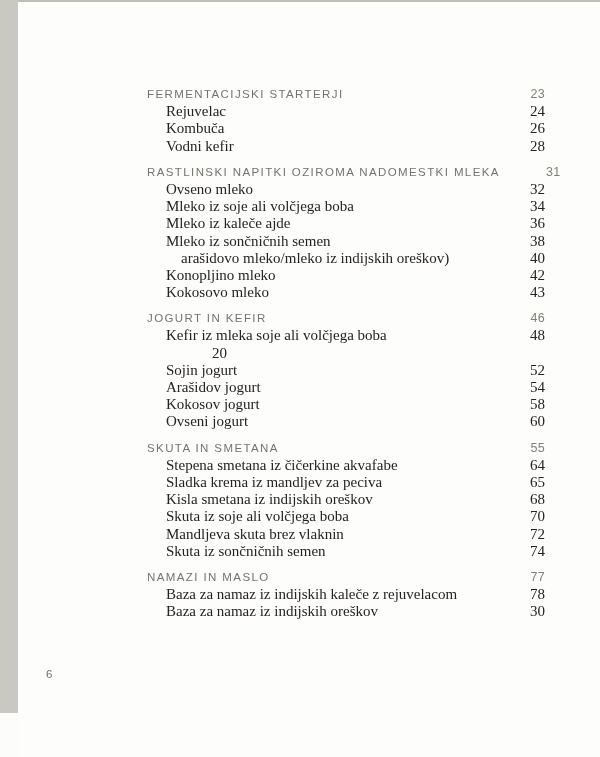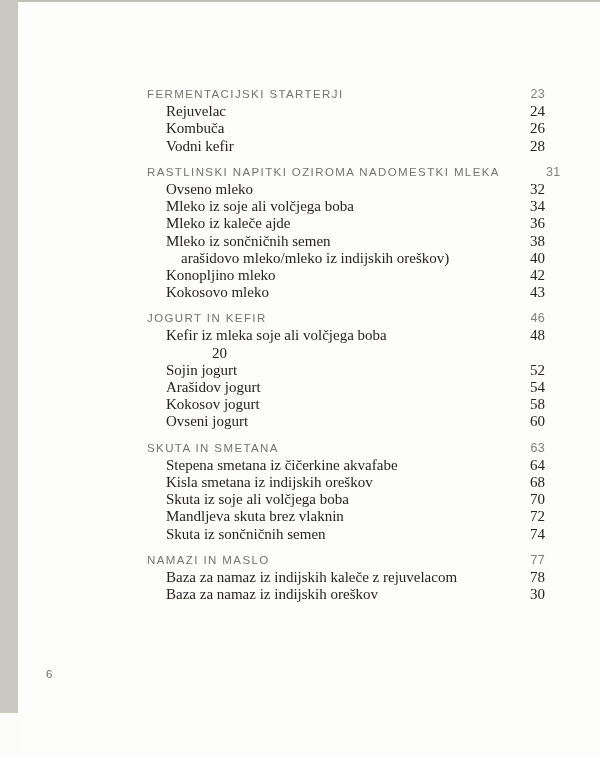--- a/index.html
+++ b/index.html
@@ -169,25 +169,29 @@
       <div class="row entry">
         <span class="lbl">Kokosov jogurt</span>
         <span class="pg">58</span>
       </div>
       <div class="row entry">
         <span class="lbl">Ovseni jogurt</span>
         <span class="pg">60</span>
       </div>
       <div class="row header">
         <span class="lbl">SKUTA IN SMETANA</span>
-        <span class="pg">63</span>
+        <span class="pg">55</span>
       </div>
       <div class="row entry">
         <span class="lbl">Stepena smetana iz čičerkine akvafabe</span>
         <span class="pg">64</span>
+      </div>
+      <div class="row entry">
+        <span class="lbl">Sladka krema iz mandljev za peciva</span>
+        <span class="pg">65</span>
       </div>
       <div class="row entry">
         <span class="lbl">Kisla smetana iz indijskih oreškov</span>
         <span class="pg">68</span>
       </div>
       <div class="row entry">
         <span class="lbl">Skuta iz soje ali volčjega boba</span>
         <span class="pg">70</span>
       </div>
       <div class="row entry">

